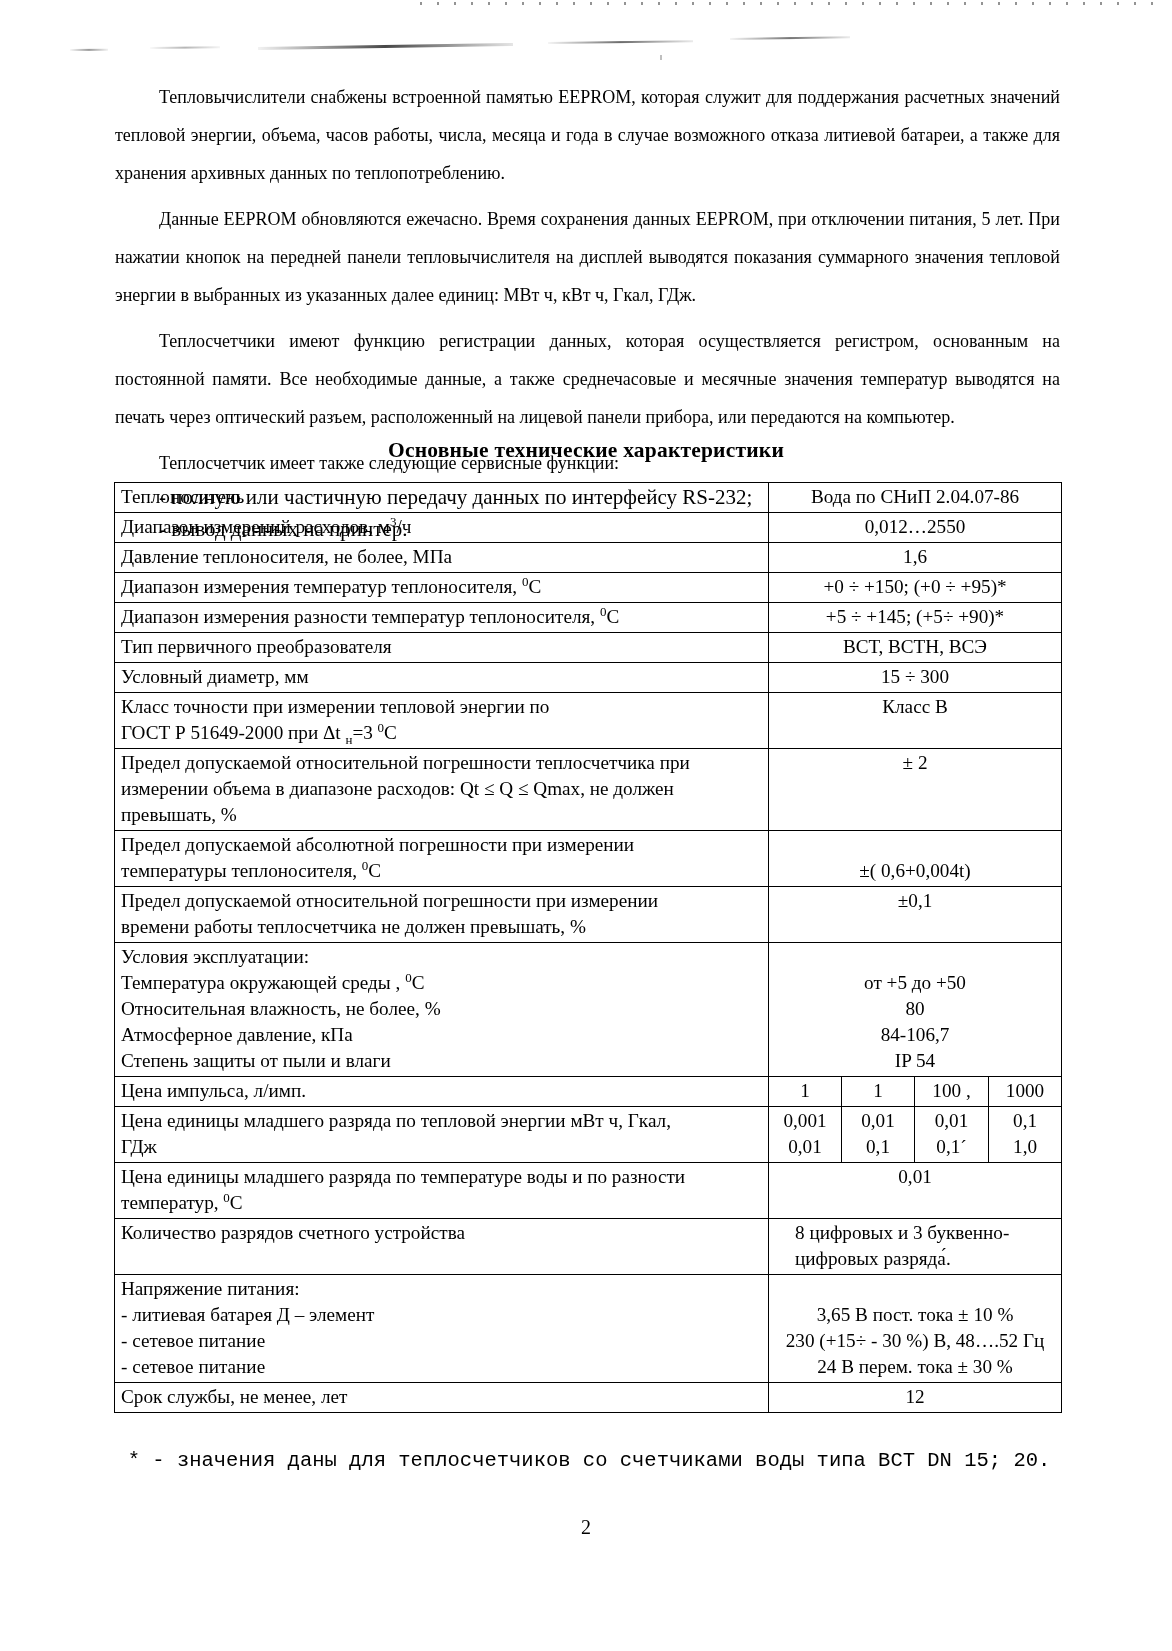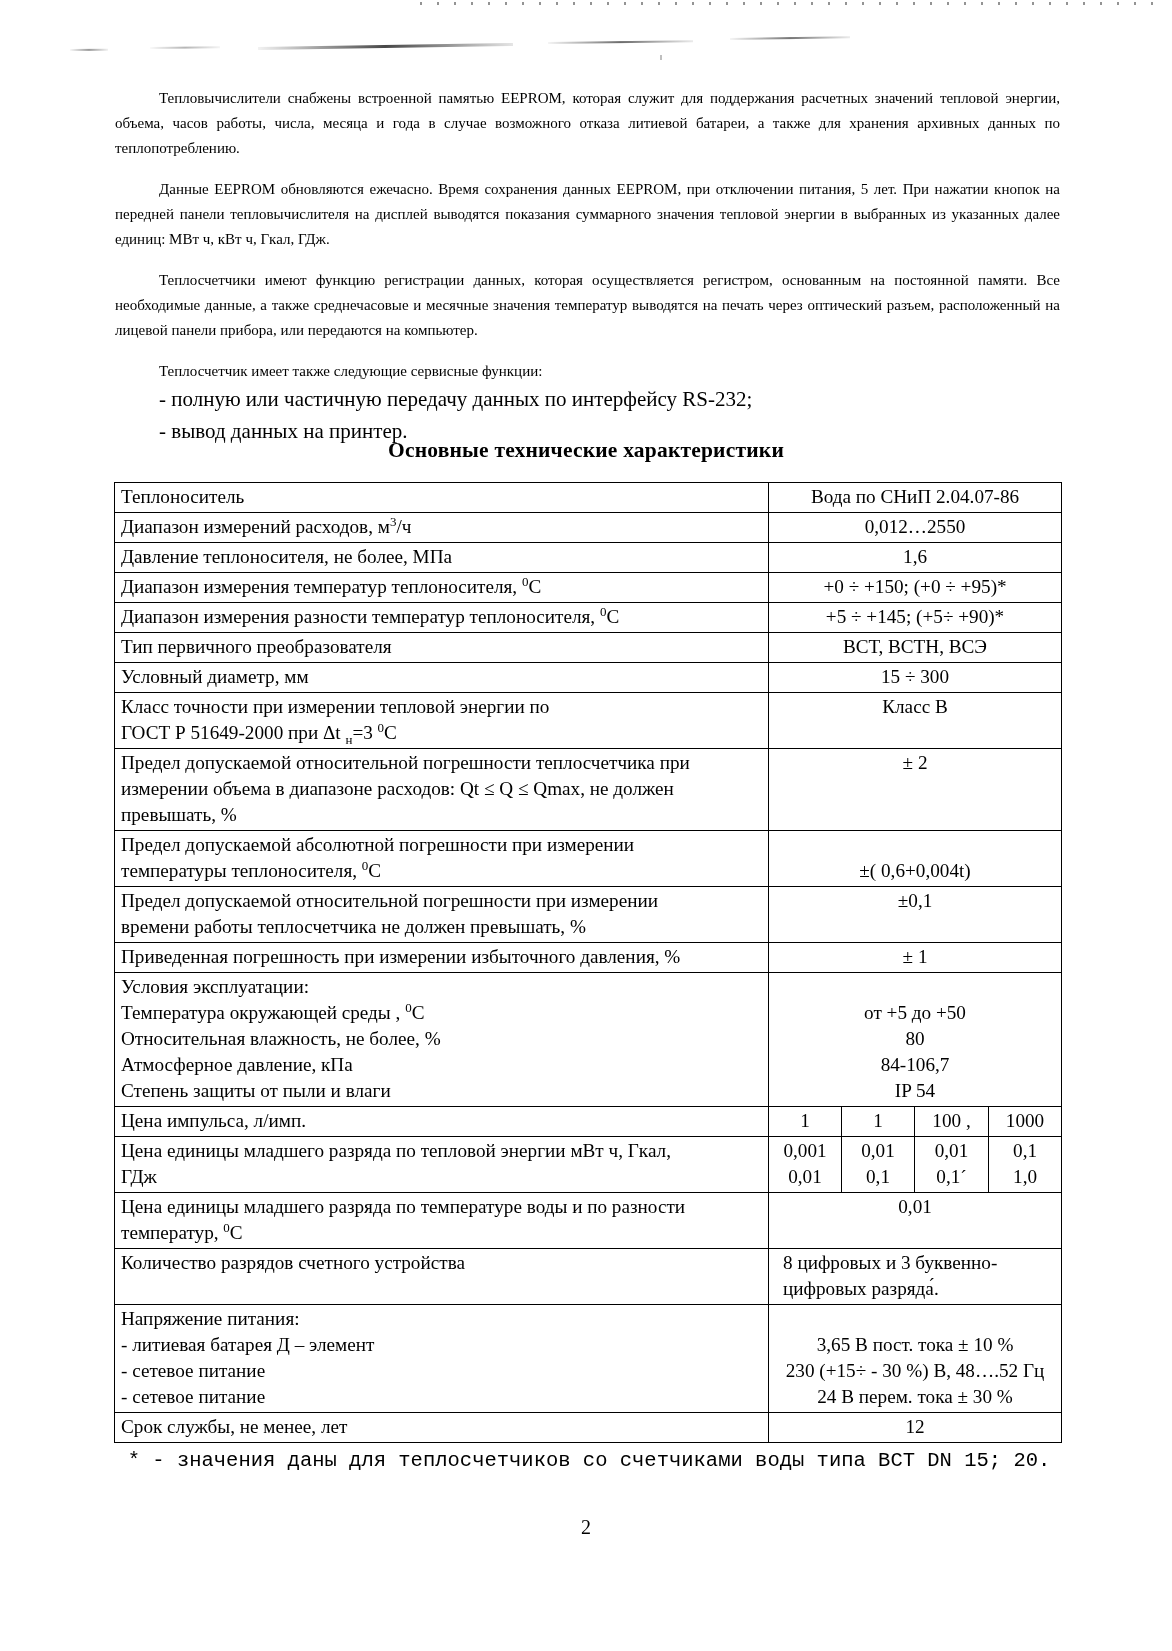--- a/index.html
+++ b/index.html
@@ -46,23 +46,23 @@
   .speck { position: absolute; top: 55px; left: 660px; width: 2px; height: 5px; background: rgba(0,0,0,.25); }
 
   
   .doc-body {
     position: absolute;
     top: 70px;
     left: 115px;
     width: 945px;
   }
   p.para {
-    margin: 16px 0 0 0;
-    font-size: 15px;
-    line-height: 25px;
+    margin: 8px 0 0 0;
+    font-size: 18px;
+    line-height: 38px;
     text-indent: 44px;
     text-align: justify;
   }
   p.para.nojust { text-align: left; }
   p.dash {
     margin: 0;
     font-size: 21px;
     line-height: 31.5px;
     text-indent: 44px;
     text-align: left;
@@ -91,21 +91,21 @@
     line-height: 26px;
   }
   table.spec td {
     border: 1.4px solid #000;
     padding: 1px 6px 2px 6px;
     vertical-align: top;
   }
   td.label { text-align: left; }
   td.value { text-align: center; vertical-align: middle; }
   td.value.bottom { vertical-align: bottom; }
-  td.value.left { text-align: left; padding-left: 14px; }
+  td.value.left { text-align: left; padding-left: 26px; }
   td.num { text-align: center; vertical-align: middle; padding: 1px 2px 2px 2px; }
   .sup { font-size: 13px; vertical-align: super; line-height: 0; }
   .sub { font-size: 13px; vertical-align: sub; line-height: 0; }
   .spacer-line { display: block; height: 26px; }
   .v-center-block { display: block; }
 
   .footnote {
     position: absolute;
     top: 1448px;
     left: 114px;
@@ -219,24 +219,20 @@
     </tr>
 
     <tr>
       <td class="label">
         <span class="v-center-block">Предел  допускаемой относительной погрешности при измерении</span>
         <span class="v-center-block">времени работы теплосчетчика не должен превышать,  %</span>
       </td>
       <td class="value" colspan="4" style="vertical-align:top;">±0,1</td>
     </tr>
 
-    <tr>
-      <td class="label">Приведенная погрешность при измерении избыточного давления, %</td>
-      <td class="value" colspan="4">± 1</td>
-    </tr>
 
     <tr>
       <td class="label">
         <span class="v-center-block">Условия эксплуатации:</span>
         <span class="v-center-block"><span>Температура окружающей среды , </span><span class="sup">0</span><span>С</span></span>
         <span class="v-center-block">Относительная  влажность, не более, %</span>
         <span class="v-center-block">Атмосферное давление, кПа</span>
         <span class="v-center-block">Степень защиты от пыли и влаги</span>
       </td>
       <td class="value" colspan="4" style="vertical-align:top;">

